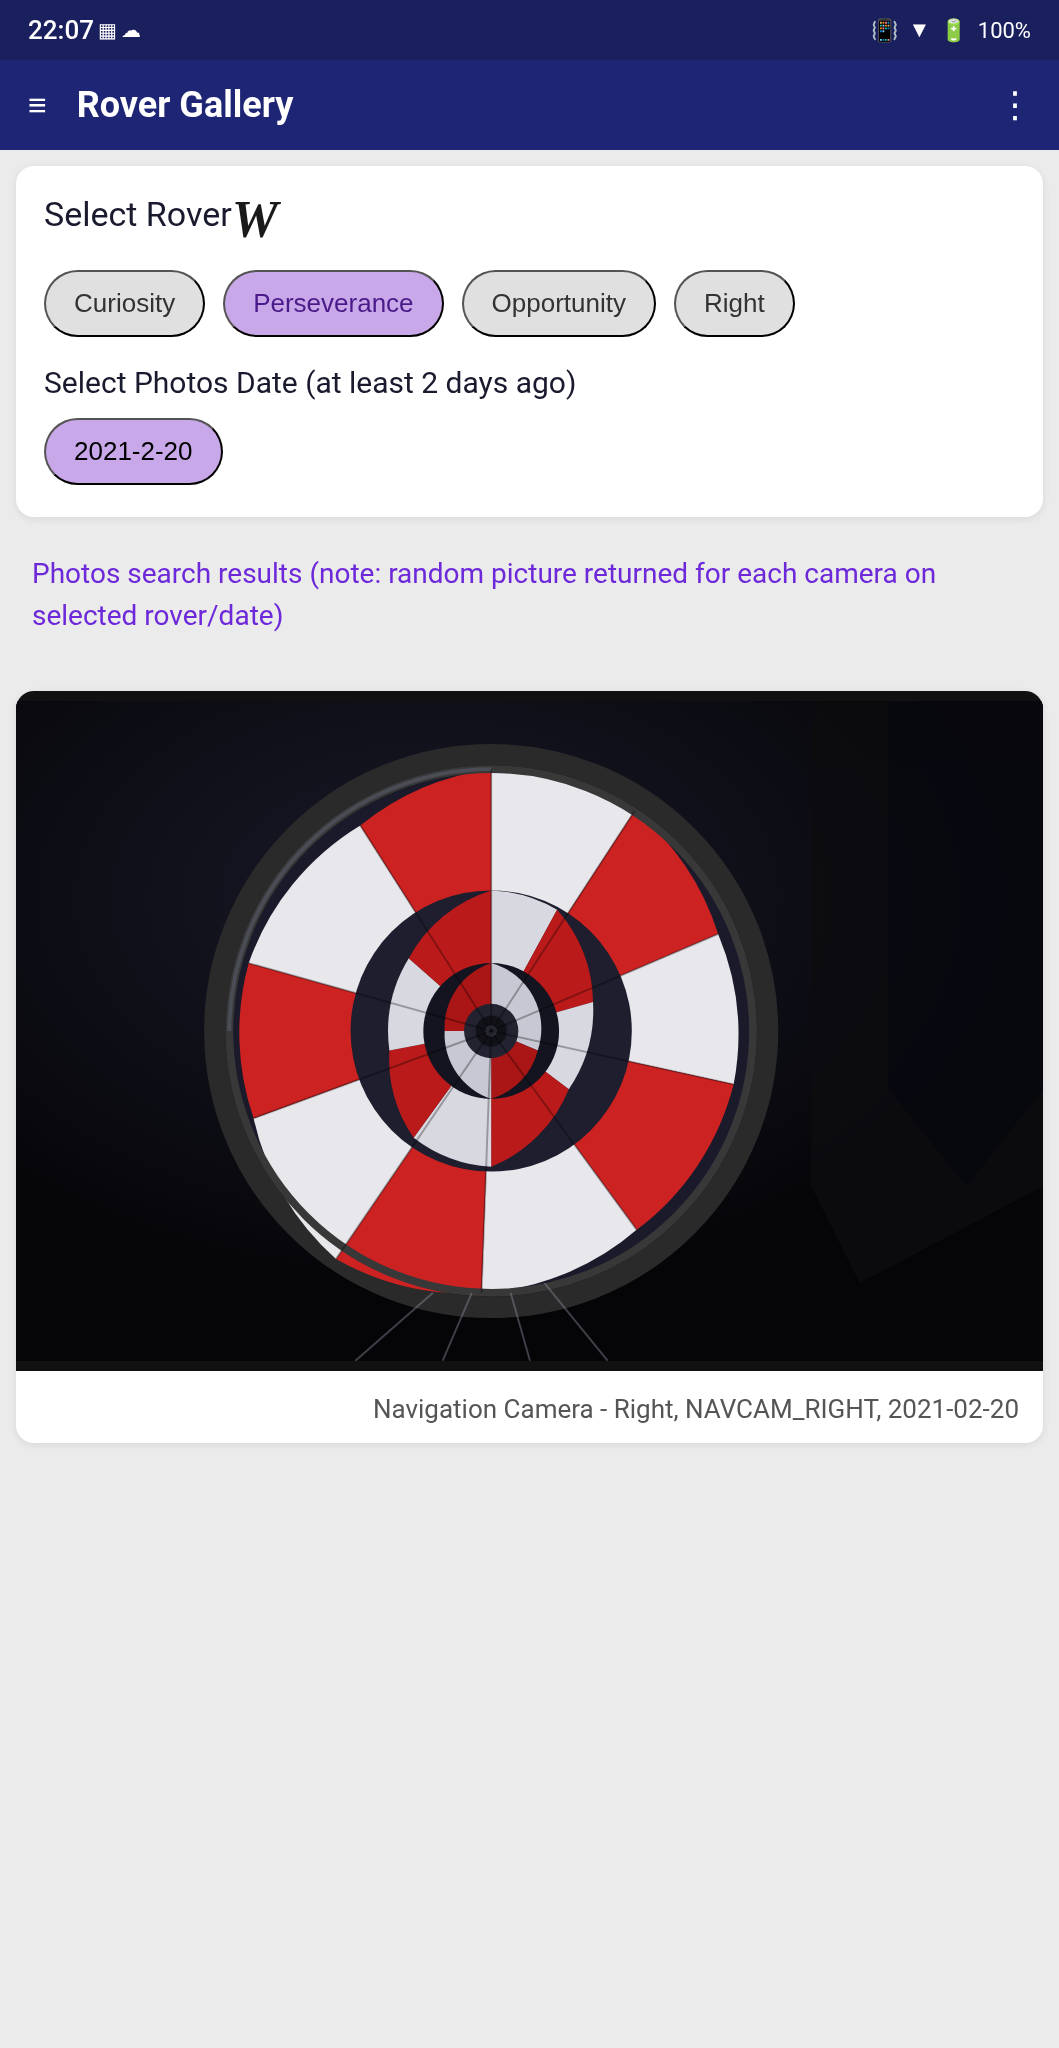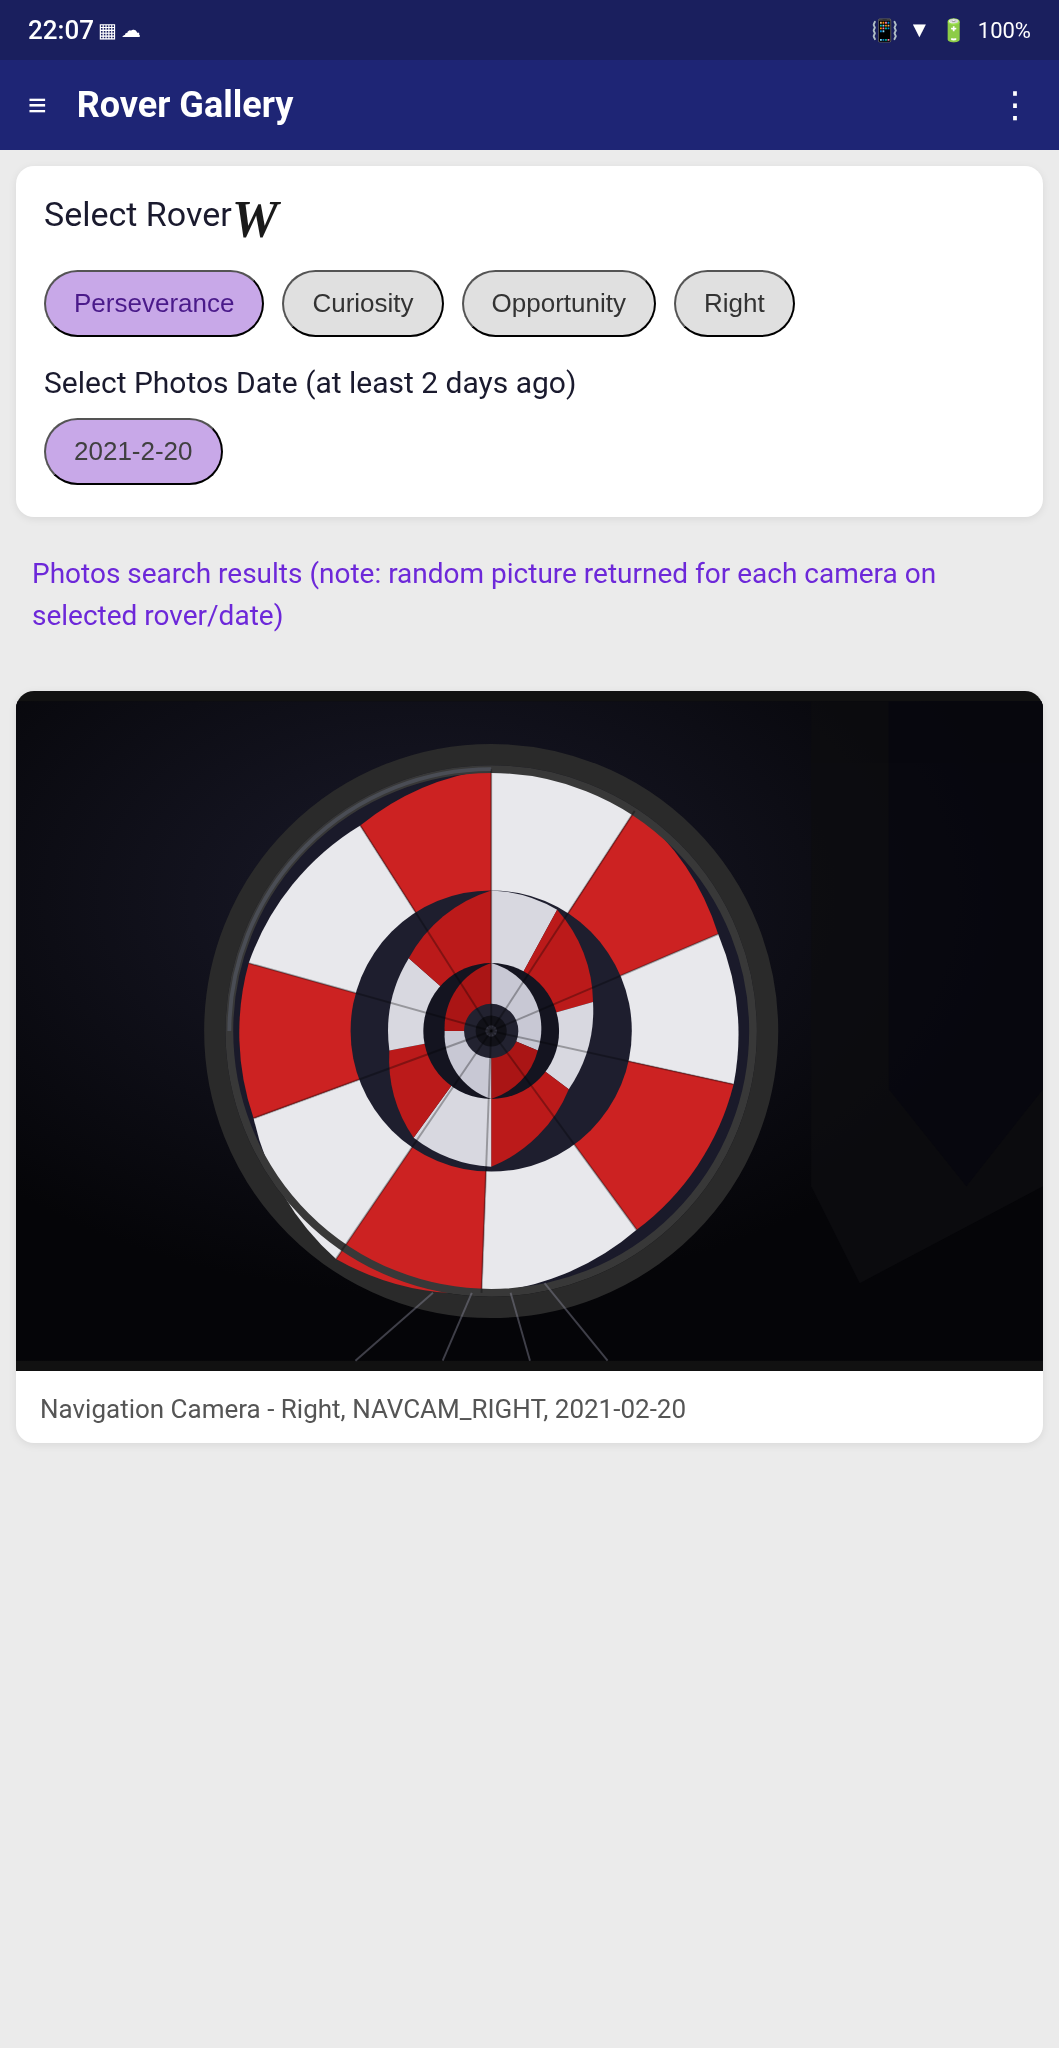--- a/index.html
+++ b/index.html
@@ -150,21 +150,21 @@
 
     .select-date-title {
       font-size: 30px;
       font-weight: 400;
       color: #1a1a2e;
       margin-bottom: 18px;
     }
 
     .date-chip {
       background-color: #c8a8e8;
-      color: #404040;
+      color: #000000;
       padding: 16px 28px;
       border-radius: 50px;
       font-size: 26px;
       display: inline-block;
       cursor: pointer;
     }
 
     
     .results-section {
       padding: 16px 16px 20px 16px;
@@ -178,20 +178,21 @@
       margin-bottom: 34px;
     }
 
     
     .photo-card {
       background: white;
       border-radius: 18px;
       overflow: hidden;
       box-shadow: 0 2px 8px rgba(0,0,0,0.08);
       margin-bottom: 16px;
+      text-align: right;
     }
 
     .photo-image-container {
       width: 100%;
       height: 680px;
       background-color: #111;
       display: flex;
       align-items: center;
       justify-content: center;
       overflow: hidden;
@@ -239,22 +240,22 @@
 
 <div class="main-content">
 
   <div class="rover-card">
     <div class="card-header">
       <span class="select-rover-title">Select Rover</span>
       <span class="wikipedia-icon">W</span>
     </div>
 
     <div class="rover-chips">
+      <button class="chip chip-inactive">Curiosity</button>
       <button class="chip chip-active">Perseverance</button>
-      <button class="chip chip-inactive">Curiosity</button>
       <button class="chip chip-inactive">Opportunity</button>
       <button class="chip chip-inactive">Right</button>
     </div>
 
     <div class="date-section">
       <div class="select-date-title">Select Photos Date (at least 2 days ago)</div>
       <button class="date-chip">2021-2-20</button>
     </div>
   </div>
 

